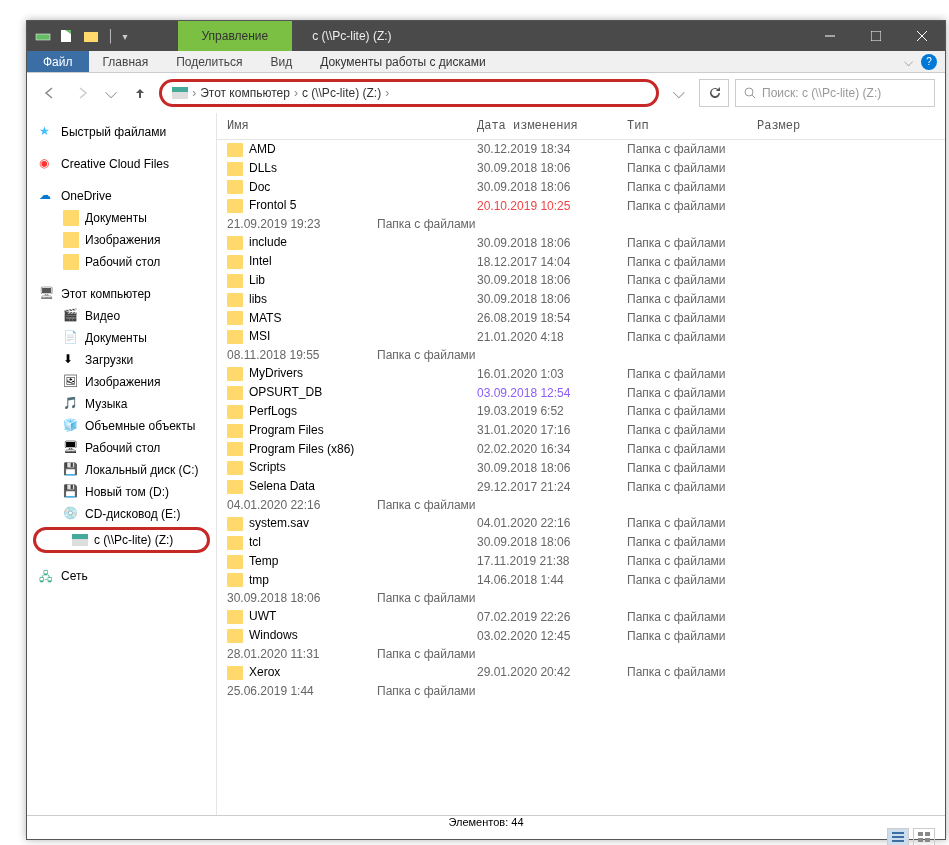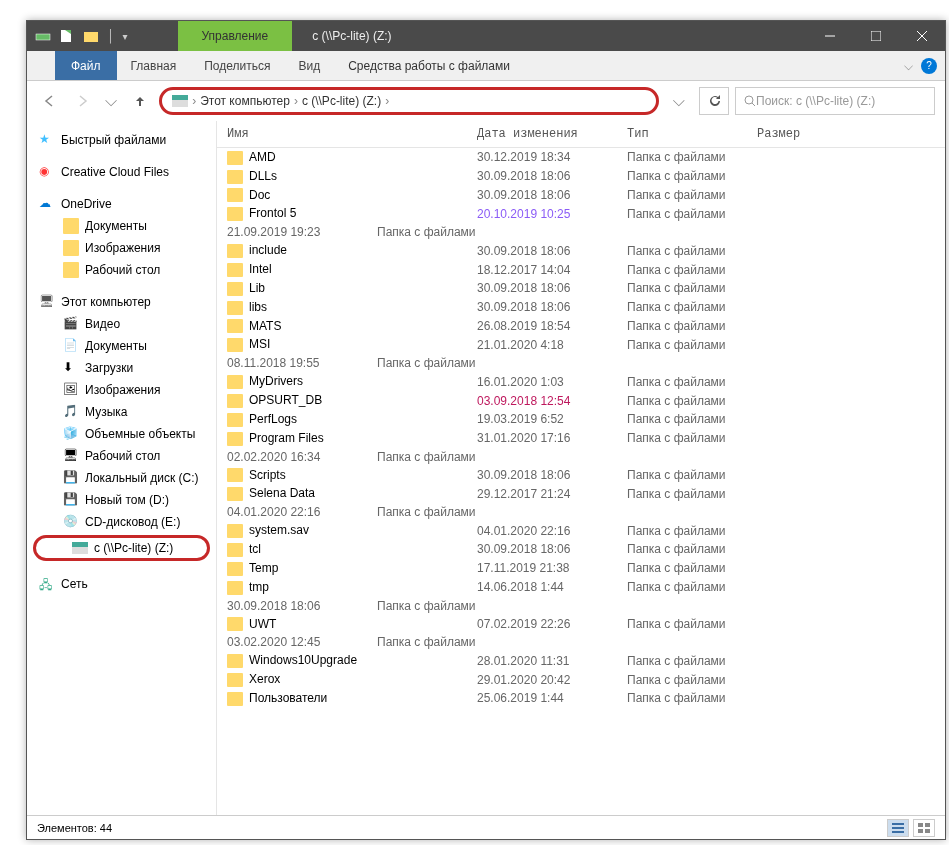--- a/index.html
+++ b/index.html
@@ -8,40 +8,40 @@
 .window { width: 920px; height: 820px; margin: 20px 0 0 26px; background: #fff; border: 1px solid #555; box-shadow: 0 0 8px rgba(0,0,0,0.3); display: flex; flex-direction: column; }
 
 .titlebar { height: 30px; background: #4a4a4a; display: flex; align-items: center; color: #fff; font-size: 12px; }
 .titlebar-left { display: flex; align-items: center; gap: 8px; padding-left: 8px; }
 .qat-icon { width: 16px; height: 16px; display: inline-block; }
 .titlebar-tab { background: #7bc043; color: #333; padding: 6px 24px; height: 30px; display: flex; align-items: center; margin-left: 50px; }
 .titlebar-title { margin-left: 20px; color: #eee; }
 .titlebar-right { margin-left: auto; display: flex; }
 .win-btn { width: 46px; height: 30px; display: flex; align-items: center; justify-content: center; color: #fff; cursor: pointer; }
 
-.ribbon { height: 30px; background: #f0f0f0; border-bottom: 1px solid #ccc; display: flex; align-items: stretch; font-size: 12px; padding-left: 28px; }
+.ribbon { height: 22px; background: #f0f0f0; border-bottom: 1px solid #ccc; display: flex; align-items: stretch; font-size: 12px; }
 .ribbon-file { background: #3a6ea5; color: #fff; padding: 0 16px; display: flex; align-items: center; }
 .ribbon-tab { padding: 0 14px; display: flex; align-items: center; color: #444; cursor: pointer; }
 .ribbon-tab.context { color: #333; }
 .ribbon-right { margin-left: auto; display: flex; align-items: center; padding-right: 8px; gap: 8px; }
 .ribbon-caret { color: #888; }
 .help-icon { width: 16px; height: 16px; border-radius: 50%; background: #0078d7; color: #fff; font-size: 10px; display: flex; align-items: center; justify-content: center; }
 
 .addressbar { height: 40px; display: flex; align-items: center; padding: 6px 10px; gap: 6px; }
 .nav-arrow { width: 26px; height: 26px; display: flex; align-items: center; justify-content: center; color: #888; cursor: pointer; }
 .nav-caret { color: #888; cursor: pointer; padding: 0 4px; }
 
 .address-box { flex: 1; height: 28px; border: 3px solid #c62828; border-radius: 14px; display: flex; align-items: center; padding: 0 10px; font-size: 12px; color: #333; }
 .crumb-sep { color: #888; margin: 0 4px; }
 .drive-icon-sm { width: 16px; height: 12px; background: linear-gradient(#4a9 40%,#ddd 40%); display:inline-block; }
 
 .addr-dropdown { color: #888; cursor: pointer; padding: 0 8px; }
 .addr-refresh { width: 30px; height: 28px; border: 1px solid #ccc; display: flex; align-items: center; justify-content: center; color: #555; cursor: pointer; }
 
-.search-box { width: 200px; height: 28px; border: 1px solid #ccc; display: flex; align-items: center; padding: 0 8px; color: #999; font-size: 12px; }
+.search-box { width: 200px; height: 28px; border: 1px solid #ccc; display: flex; align-items: center; padding: 0 8px; color: #999; font-size: 12px; gap: 6px; }
 
 .content { flex: 1; display: flex; overflow: hidden; }
 
 .sidebar { width: 190px; border-right: 1px solid #e5e5e5; padding: 8px 0; overflow-y: auto; font-size: 12px; }
 .side-item { display: flex; align-items: center; gap: 6px; padding: 3px 8px 3px 24px; cursor: pointer; white-space: nowrap; }
 .side-item.root { padding-left: 12px; }
 .side-item.nested { padding-left: 36px; }
 .side-group-sp { height: 10px; }
 .side-icon { width: 16px; height: 16px; display: inline-block; flex-shrink: 0; }
 .star-icon { color: #40bfff; }
@@ -55,21 +55,21 @@
 .list-header > div { padding: 6px 10px; border-right: 1px solid transparent; font-family: Liberation Mono, monospace; }
 .col-name { width: 250px; }
 .col-date { width: 150px; }
 .col-type { width: 130px; }
 .col-size { width: 80px; }
 
 .list-row { display: flex; align-items: center; padding: 1px 0; cursor: default; }
 .list-row .cell { padding: 1px 10px; white-space: nowrap; overflow: hidden; }
 .row-icon { width: 16px; height: 14px; background: #ffd96b; display: inline-block; margin-right: 6px; border-radius: 1px; vertical-align: middle; }
 
-.statusbar { height: 24px; border-top: 1px solid #ccc; display: flex; align-items: center; font-size: 11px; padding: 0 10px; }
+.statusbar { height: 24px; border-top: 1px solid #ccc; display: flex; align-items: center; font-size: 11px; padding: 0 10px; flex-direction: column; }
 .statusbar-right { margin-left: auto; display: flex; gap: 4px; }
 .view-btn { width: 22px; height: 18px; border: 1px solid #ccc; display: flex; align-items: center; justify-content: center; cursor: pointer; }
 .view-btn.active { background: #cde; }
 
 svg { display: block; }
 </style>
 </head>
 <body>
 
 <div class="window">
@@ -115,21 +115,21 @@
           </svg>
         </div>
     </div>
   </div>
 
   <div class="ribbon">
     <div class="ribbon-file">Файл</div>
     <div class="ribbon-tab">Главная</div>
     <div class="ribbon-tab">Поделиться</div>
     <div class="ribbon-tab">Вид</div>
-    <div class="ribbon-tab context">Средства работы с файлами</div>
+    <div class="ribbon-tab context">Документы работы с дисками</div>
     <div class="ribbon-right">
       <span class="ribbon-caret">⌵</span>
       <span class="help-icon">?</span>
     </div>
   </div>
 
   <div class="addressbar">
     <div class="nav-arrow">
         <svg width="14" height="14">
           <path d="M9 2 L3 7 L9 12" fill="none" stroke="#888" stroke-width="1.5"></path>
@@ -282,21 +282,21 @@
             <div class="cell col-size"></div>
           </div>
           <div class="list-row">
             <div class="cell col-name"><span class="row-icon"></span>Doc</div>
             <div class="cell col-date" style="color:#666">30.09.2018 18:06</div>
             <div class="cell col-type" style="color:#666">Папка с файлами</div>
             <div class="cell col-size"></div>
           </div>
           <div class="list-row">
             <div class="cell col-name"><span class="row-icon"></span>Frontol 5</div>
-            <div class="cell col-date" style="color:#8b5cf6">20.10.2019 10:25</div>
+            <div class="cell col-date" style="color:#ef4444">20.10.2019 10:25</div>
             <div class="cell col-type" style="color:#666">Папка с файлами</div>
             <div class="cell col-size"></div>
           </div>
           <div class="list-row">
             <div class="cell col-date" style="color:#666">21.09.2019 19:23</div>
             <div class="cell col-type" style="color:#666">Папка с файлами</div>
             <div class="cell col-size"></div>
           </div>
           <div class="list-row">
             <div class="cell col-name"><span class="row-icon"></span>include</div>
@@ -340,37 +340,38 @@
             <div class="cell col-size"></div>
           </div>
           <div class="list-row">
             <div class="cell col-name"><span class="row-icon"></span>MyDrivers</div>
             <div class="cell col-date" style="color:#666">16.01.2020 1:03</div>
             <div class="cell col-type" style="color:#666">Папка с файлами</div>
             <div class="cell col-size"></div>
           </div>
           <div class="list-row">
             <div class="cell col-name"><span class="row-icon"></span>OPSURT_DB</div>
-            <div class="cell col-date" style="color:#be185d">03.09.2018 12:54</div>
+            <div class="cell col-date" style="color:#8b5cf6">03.09.2018 12:54</div>
             <div class="cell col-type" style="color:#666">Папка с файлами</div>
             <div class="cell col-size"></div>
           </div>
           <div class="list-row">
             <div class="cell col-name"><span class="row-icon"></span>PerfLogs</div>
             <div class="cell col-date" style="color:#666">19.03.2019 6:52</div>
             <div class="cell col-type" style="color:#666">Папка с файлами</div>
             <div class="cell col-size"></div>
           </div>
           <div class="list-row">
             <div class="cell col-name"><span class="row-icon"></span>Program Files</div>
             <div class="cell col-date" style="color:#666">31.01.2020 17:16</div>
             <div class="cell col-type" style="color:#666">Папка с файлами</div>
             <div class="cell col-size"></div>
           </div>
           <div class="list-row">
+            <div class="cell col-name"><span class="row-icon"></span>Program Files (x86)</div>
             <div class="cell col-date" style="color:#666">02.02.2020 16:34</div>
             <div class="cell col-type" style="color:#666">Папка с файлами</div>
             <div class="cell col-size"></div>
           </div>
           <div class="list-row">
             <div class="cell col-name"><span class="row-icon"></span>Scripts</div>
             <div class="cell col-date" style="color:#666">30.09.2018 18:06</div>
             <div class="cell col-type" style="color:#666">Папка с файлами</div>
             <div class="cell col-size"></div>
           </div>
@@ -414,38 +415,37 @@
             <div class="cell col-type" style="color:#666">Папка с файлами</div>
             <div class="cell col-size"></div>
           </div>
           <div class="list-row">
             <div class="cell col-name"><span class="row-icon"></span>UWT</div>
             <div class="cell col-date" style="color:#666">07.02.2019 22:26</div>
             <div class="cell col-type" style="color:#666">Папка с файлами</div>
             <div class="cell col-size"></div>
           </div>
           <div class="list-row">
+            <div class="cell col-name"><span class="row-icon"></span>Windows</div>
             <div class="cell col-date" style="color:#666">03.02.2020 12:45</div>
             <div class="cell col-type" style="color:#666">Папка с файлами</div>
             <div class="cell col-size"></div>
           </div>
           <div class="list-row">
-            <div class="cell col-name"><span class="row-icon"></span>Windows10Upgrade</div>
             <div class="cell col-date" style="color:#666">28.01.2020 11:31</div>
             <div class="cell col-type" style="color:#666">Папка с файлами</div>
             <div class="cell col-size"></div>
           </div>
           <div class="list-row">
             <div class="cell col-name"><span class="row-icon"></span>Xerox</div>
             <div class="cell col-date" style="color:#666">29.01.2020 20:42</div>
             <div class="cell col-type" style="color:#666">Папка с файлами</div>
             <div class="cell col-size"></div>
           </div>
           <div class="list-row">
-            <div class="cell col-name"><span class="row-icon"></span>Пользователи</div>
             <div class="cell col-date" style="color:#666">25.06.2019 1:44</div>
             <div class="cell col-type" style="color:#666">Папка с файлами</div>
             <div class="cell col-size"></div>
           </div>
         </div>
     </div>
 
   </div>
 
   <div class="statusbar">

